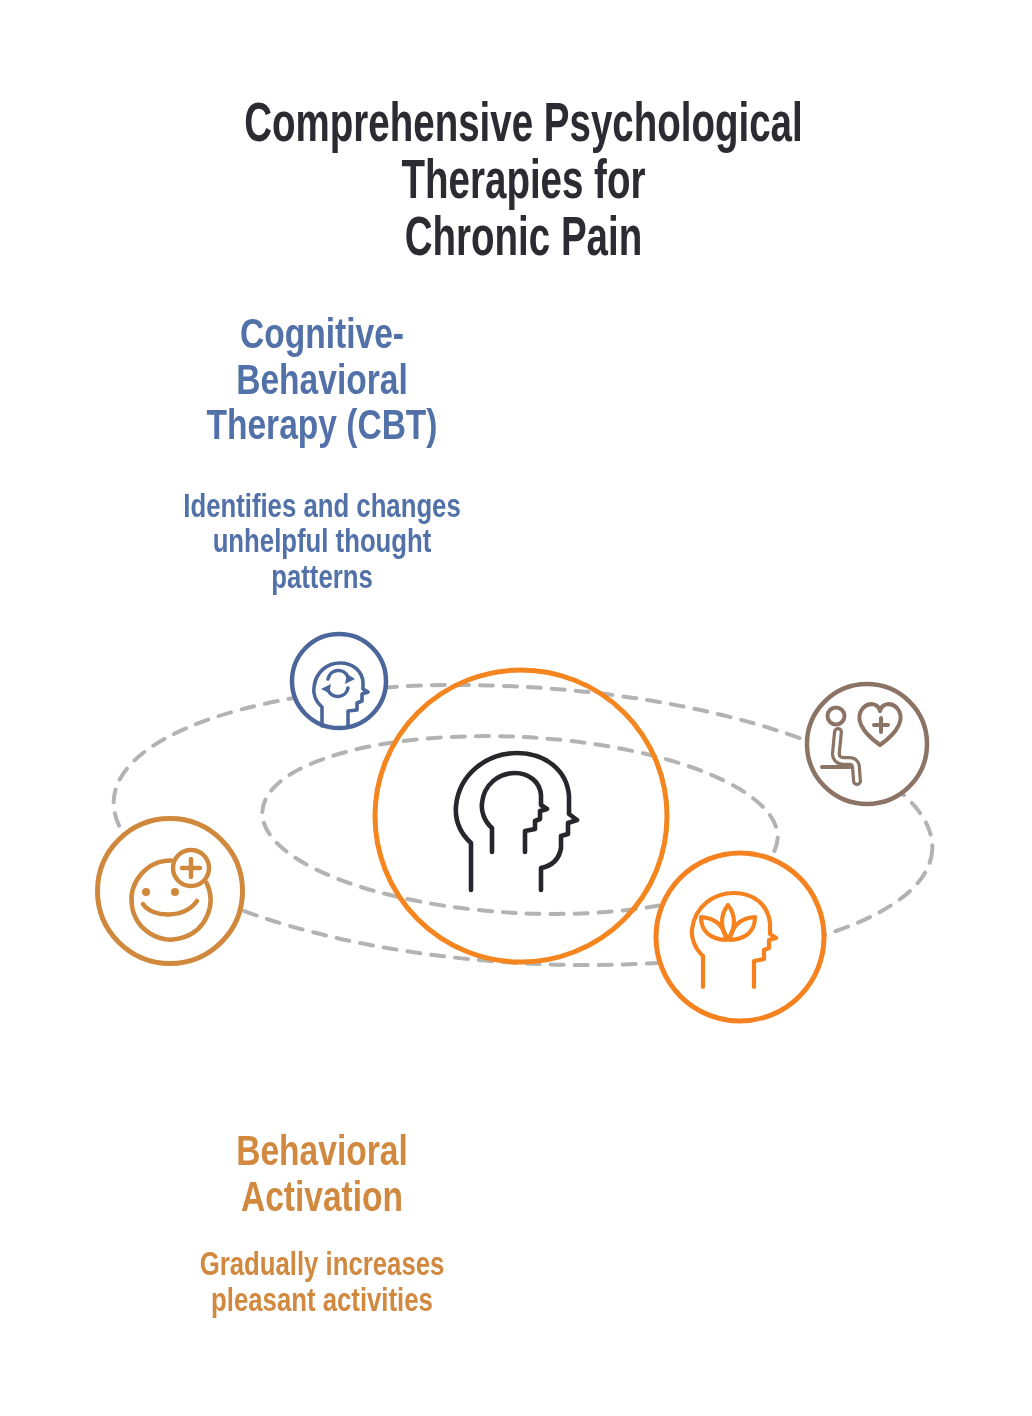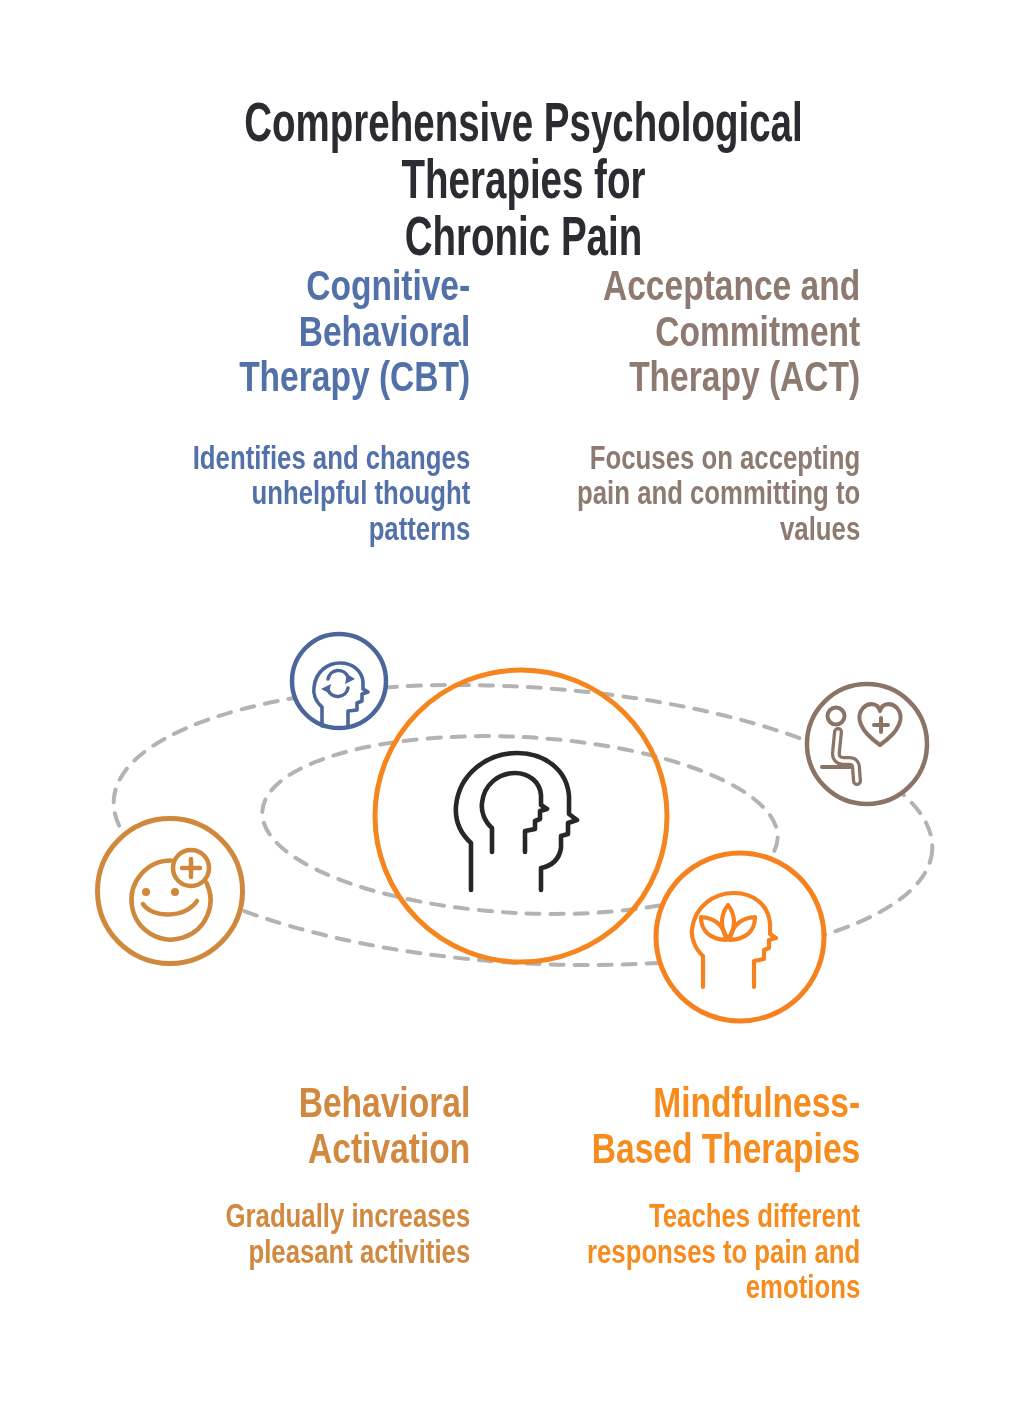--- a/index.html
+++ b/index.html
@@ -7,21 +7,21 @@
     position:relative;width:1032px;height:1416px;overflow:hidden;
     background:var(--background,#ffffff);
     font-family:"Liberation Sans","DejaVu Sans",sans-serif;
     padding-left:15px;
   }
   .title{
     position:absolute;top:94px;left:0;width:100%;margin:0;
     text-align:center;font-size:55px;line-height:57px;font-weight:700;
     color:var(--title,#2b2b31);white-space:pre-line;transform:scaleX(.70);
   }
-  .sec{position:absolute;width:380px;text-align:right;}
+  .sec{position:absolute;width:380px;text-align:center;margin-top:48px;}
   .sec h2{margin:0;font-size:43px;line-height:45.5px;font-weight:700;white-space:pre-line;transform:scaleX(.78);}
   .sec p{margin:0;font-size:33px;line-height:35.5px;font-weight:700;white-space:pre-line;transform:scaleX(.78);}
   .sec.top p{margin-top:40px;}
   .sec.bottom p{margin-top:27px;}
   .cbt{left:132px;top:263px;}  .cbt h2,.cbt p{color:var(--cbt,#5271a8);}
   .act{left:522px;top:263px;}  .act h2,.act p{color:var(--act,#8d7a70);}
   .ba{left:132px;top:1080px;}  .ba h2,.ba p{color:var(--ba,#d1883f);}
   .mb{left:522px;top:1080px;}  .mb h2,.mb p{color:var(--mb,#f68b1e);}
 
   .diagram{position:absolute;left:0;top:595px;width:1032px;height:480px;}
@@ -53,43 +53,28 @@
 
   <section class="sec top cbt">
     <h2>Cognitive-
 Behavioral
 Therapy (CBT)</h2>
     <p>Identifies and changes
 unhelpful thought
 patterns</p>
   </section>
 
-  <section class="sec top act">
-    <h2>Acceptance and
-Commitment
-Therapy (ACT)</h2>
-    <p>Focuses on accepting
-pain and committing to
-values</p>
-  </section>
 
   <section class="sec bottom ba">
     <h2>Behavioral
 Activation</h2>
     <p>Gradually increases
 pleasant activities</p>
   </section>
 
-  <section class="sec bottom mb">
-    <h2>Mindfulness-
-Based Therapies</h2>
-    <p>Teaches different
-responses to pain and
-emotions</p>
-  </section>
 
   <svg class="diagram" viewBox="0 0 1032 480" xmlns="http://www.w3.org/2000/svg">
 
     <ellipse class="dash" cx="523" cy="230" rx="410" ry="138" transform="rotate(3.5 523 230)"></ellipse>
     <ellipse class="dash" cx="520" cy="230" rx="258" ry="88" transform="rotate(3 520 230)"></ellipse>
 
     <circle class="ring-center" cx="521" cy="221" r="146"></circle>
     <g transform="translate(453 153)">
       <path class="ic-dark" d="M 18 142 L 18 95 C 6 84 2 70 3 58 C 6 26 34 5 64 5 C 92 5 114 22 116 48 L 116 66 L 124 72 L 115 75 L 115 86 L 108 88 L 108 100 C 106 112 98 118 88 120 L 88 142"></path>
       <path class="ic-dark" d="M 39 104 L 39 80 C 31 73 28 63 29 55 C 31 36 46 25 62 25 C 76 25 87 34 88 47 L 88 57 L 94 61 L 87 63 L 87 71 L 82 73 L 82 81 L 72 83 L 72 104"></path>

